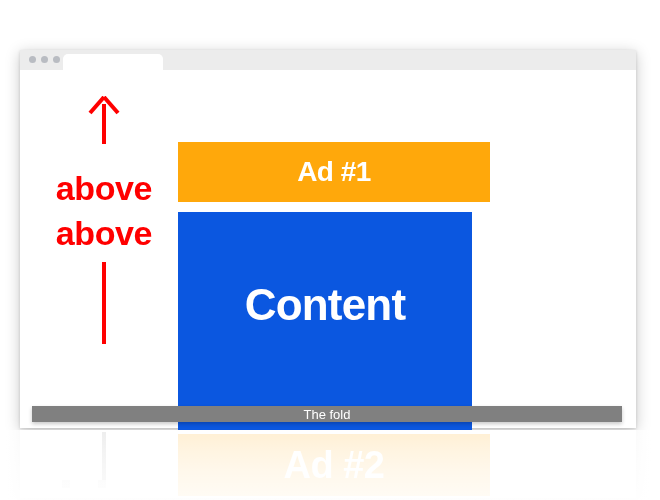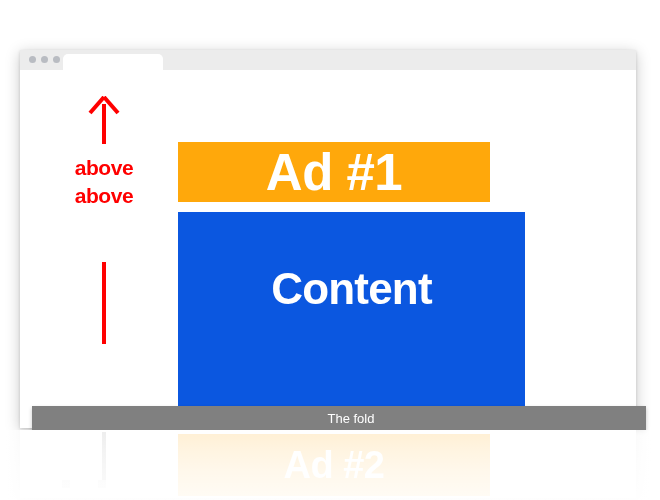--- a/index.html
+++ b/index.html
@@ -98,23 +98,23 @@
     left: 50%;
     top: 26px;
     transform: translateX(-50%);
     width: 4px;
     height: 40px;
     background: #ff0000;
   }
   .annotation-label {
     position: absolute;
     left: 0;
-    top: 76px;
+    top: 88px;
     width: 100%;
-    font-size: 21px;
+    font-size: 34px;
     font-weight: bold;
     line-height: 1.32;
     color: #ff0000;
     letter-spacing: -0.4px;
   }
   .arrow-shaft-bottom {
     position: absolute;
     left: 50%;
     top: 262px;
     transform: translateX(-50%);
@@ -131,51 +131,50 @@
     justify-content: center;
     color: #ffffff;
     font-weight: bold;
   }
   .ad1 {
     left: 178px;
     top: 142px;
     width: 312px;
     height: 60px;
     background: #ffa80b;
-    font-size: 51px;
+    font-size: 28px;
     letter-spacing: -0.5px;
   }
   .content {
     left: 178px;
     top: 212px;
-    width: 347px;
+    width: 294px;
     height: 240px;
     background: #0b57e0;
     align-items: flex-start;
-    padding-top: 52px;
+    padding-top: 68px;
     box-sizing: border-box;
     font-size: 44px;
     letter-spacing: -0.8px;
   }
 
   
   .fold-bar {
     position: absolute;
     left: 32px;
     top: 406px;
     width: 590px;
-    height: 24px;
+    height: 16px;
     background: #808080;
     color: #ffffff;
     font-size: 13px;
     display: flex;
     align-items: center;
     justify-content: center;
     box-shadow: 0 2px 4px rgba(0,0,0,0.22);
-    padding-left: 24px;
   }
 
   
   .below-fold {
     position: absolute;
     left: 0;
     top: 430px;
     width: 660px;
     height: 70px;
     overflow: hidden;

